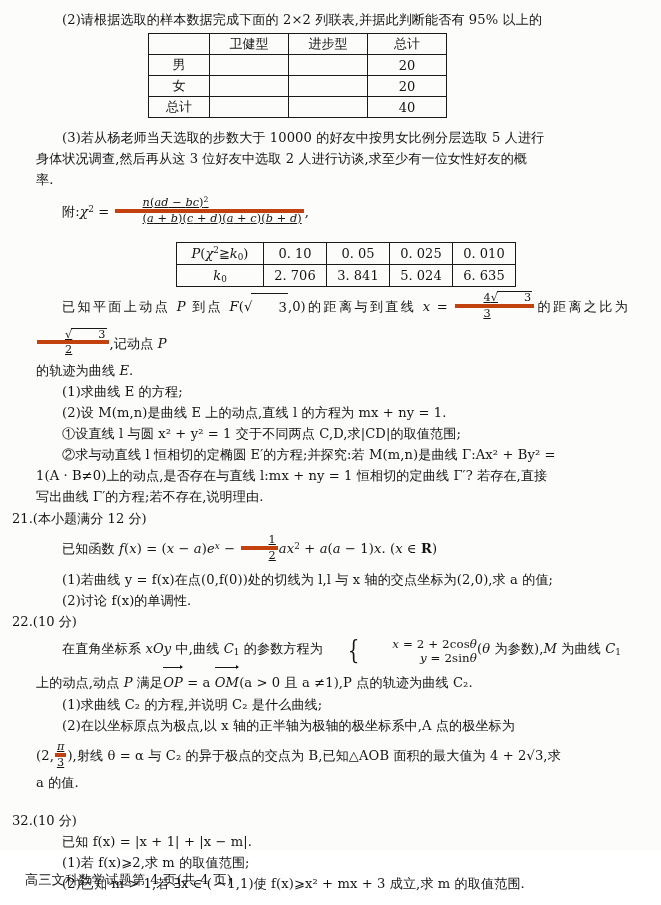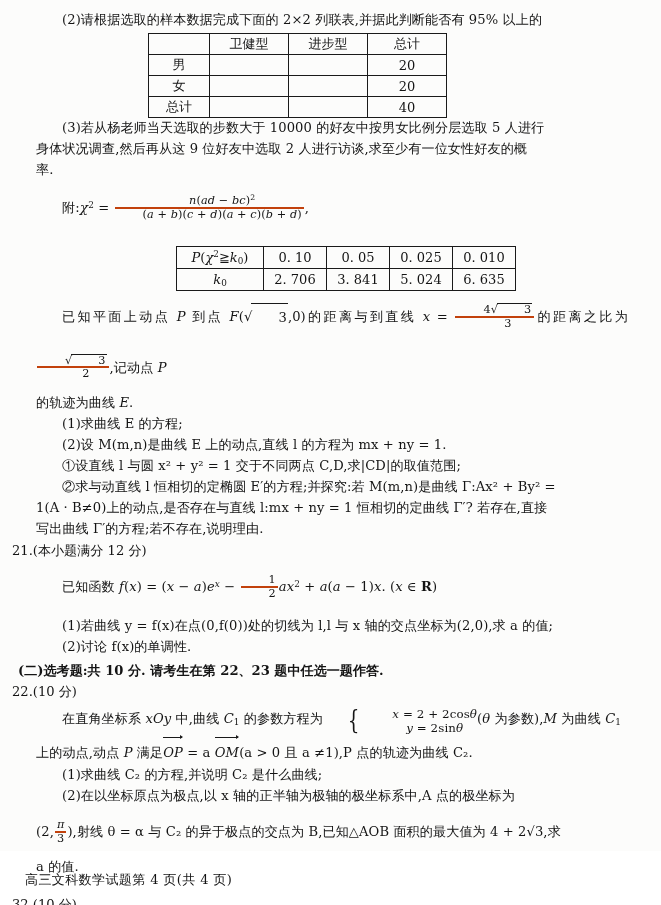--- a/index.html
+++ b/index.html
@@ -53,27 +53,28 @@
     line-height: 20px;
     margin: 5px 0 1px 0;
     text-indent: 0;
   }
   
   .mi { font-family: "DejaVu Serif", "Liberation Serif", serif; font-style: italic; }
   .mb { font-weight: bold; font-style: normal; }
   .frac {
     display: inline-block;
     vertical-align: -0.48em;
-    text-align: center;
+    text-align: left;
     font-size: 0.86em;
     line-height: 1.04;
-    margin: 12px 1px;
+    margin: 4px 1px;
+    text-decoration: underline;
   }
   .frac .num { display: block; padding: 0 2px; }
-  .frac .den { display: block; border-top: 2px solid #c2410c; padding: 0 2px; }
+  .frac .den { display: block; border-top: 4px solid #c2410c; padding: 0 2px; }
   .sup { font-size: 0.68em; vertical-align: 0.52em; font-style: normal; }
   .subn { font-size: 0.68em; vertical-align: -0.28em; font-style: normal; }
   .sqrt {
     display: inline-block;
     border-top: 1px solid #191919;
     padding: 0 1px 0 1px;
     margin-left: -1px;
   }
   .radsym { font-style: normal; }
   .vecarr {
@@ -105,21 +106,21 @@
   .brace-sys .bchar {
     font-size: 2.05em;
     line-height: 0.62;
     font-family: "DejaVu Serif", serif;
     font-weight: 300;
     margin-right: 1px;
     transform: scaleX(0.72);
   }
   .brace-sys .rows {
     display: inline-block;
-    text-align: center;
+    text-align: right;
     line-height: 1.22;
     font-size: 0.95em;
   }
   
   .tbl-wrap { display: flex; }
   table.grid {
     border-collapse: collapse;
     font-size: 13px;
     font-family: "DejaVu Serif", "Liberation Serif", serif;
   }
@@ -180,22 +181,22 @@
       <tr>
         <td class="c0">总计</td>
         <td></td>
         <td></td>
         <td>40</td>
       </tr>
     </tbody>
         </table>
   </div>
 
-  <p class="para indent2" style="margin-top:0"><span>(3)若从杨老师当天选取的步数大于 10000 的好友中按男女比例分层选取 5 人进行</span></p>
-  <p class="para noindent"><span>身体状况调查,然后再从这 9 位好友中选取 2 人进行访谈,求至少有一位女性好友的概</span></p>
+  <p class="para indent2" style="margin-top:10px"><span>(3)若从杨老师当天选取的步数大于 10000 的好友中按男女比例分层选取 5 人进行</span></p>
+  <p class="para noindent"><span>身体状况调查,然后再从这 3 位好友中选取 2 人进行访谈,求至少有一位女性好友的概</span></p>
   <p class="para noindent"><span>率.</span></p>
 
   <p class="para indent2" style="line-height:30px;margin-top:2px">
     <span>附:</span><span class="mi" style="font-size:1.05em">χ</span><span class="sup">2</span> =
     <span class="frac">
       <span class="num"><span class="mi">n</span>(<span class="mi">ad</span> − <span class="mi">bc</span>)<span class="sup">2</span></span>
       <span class="den">(<span class="mi">a</span> + <span class="mi">b</span>)(<span class="mi">c</span> + <span class="mi">d</span>)(<span class="mi">a</span> + <span class="mi">c</span>)(<span class="mi">b</span> + <span class="mi">d</span>)</span>
     </span><span>,</span>
   </p>
 
@@ -245,21 +246,20 @@
   <p class="para indent2" style="line-height:30px">
     已知函数&nbsp;<span class="mi">f</span>(<span class="mi">x</span>) = (<span class="mi">x</span> − <span class="mi">a</span>)<span class="mi">e</span><span class="sup"><span class="mi">x</span></span> −
     <span class="frac">
       <span class="num">1</span>
       <span class="den">2</span>
     </span><span class="mi">ax</span><span class="sup">2</span> + <span class="mi">a</span>(<span class="mi">a</span> − 1)<span class="mi">x</span>. (<span class="mi">x</span> ∈ <span class="mb">R</span>)
   </p>
   <p class="para indent2 tight" style="margin-top:4px"><span>(1)若曲线 y = f(x)在点(0,f(0))处的切线为 l,l 与 x 轴的交点坐标为(2,0),求 a 的值;</span></p>
   <p class="para indent2 tight"><span>(2)讨论 f(x)的单调性.</span></p>
 
-  <p class="sec-head" style="margin-left:-24px"><span>(二)选考题:共 10 分. 请考生在第 22、23 题中任选一题作答.</span></p>
 
   <p class="qnum" style="margin-left:-24px;margin-top:0"><span>22.</span><span>(10 分)</span></p>
 
   <p class="para indent2" style="line-height:32px">
     在直角坐标系&nbsp;<span class="mi">xOy</span>&nbsp;中,曲线&nbsp;<span class="mi">C</span><span class="subn">1</span>&nbsp;的参数方程为<span class="brace-sys">
           <span class="bchar">{</span>
           <span class="rows">
             <span style="display:block"><span class="mi">x</span> = 2 + 2cos<span class="mi">θ</span></span>
             <span style="display:block"><span class="mi">y</span> = 2sin<span class="mi">θ</span></span>
           </span>

